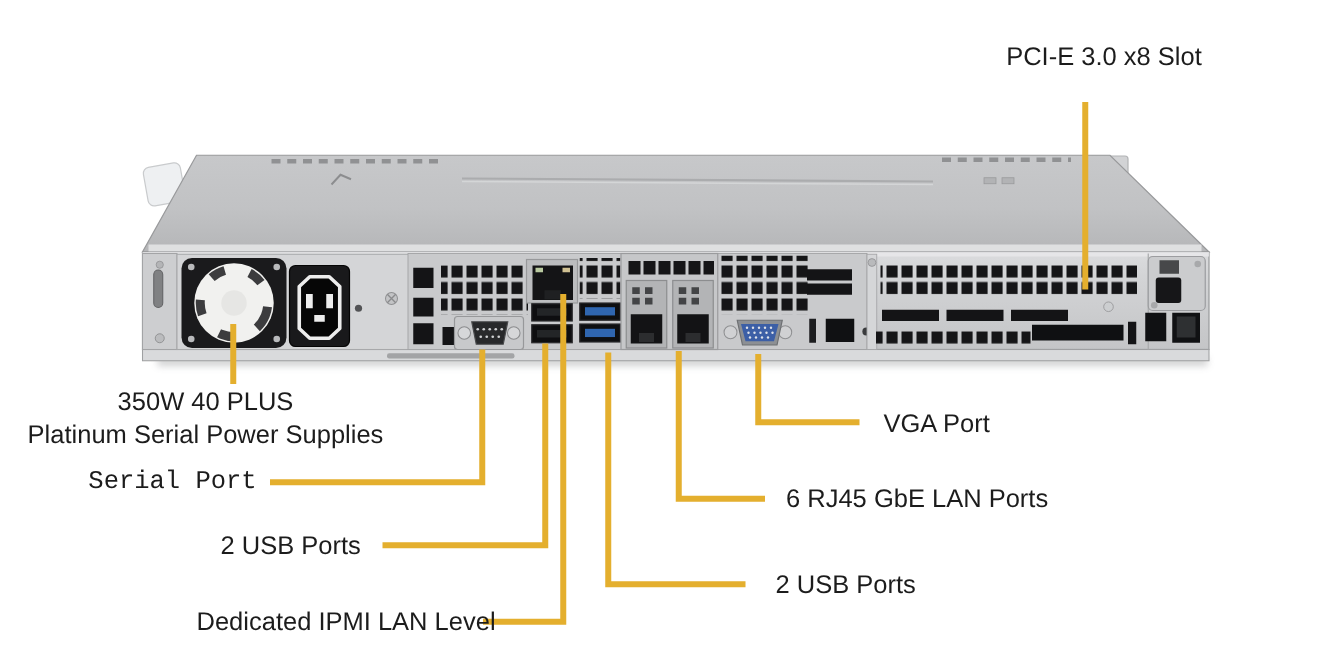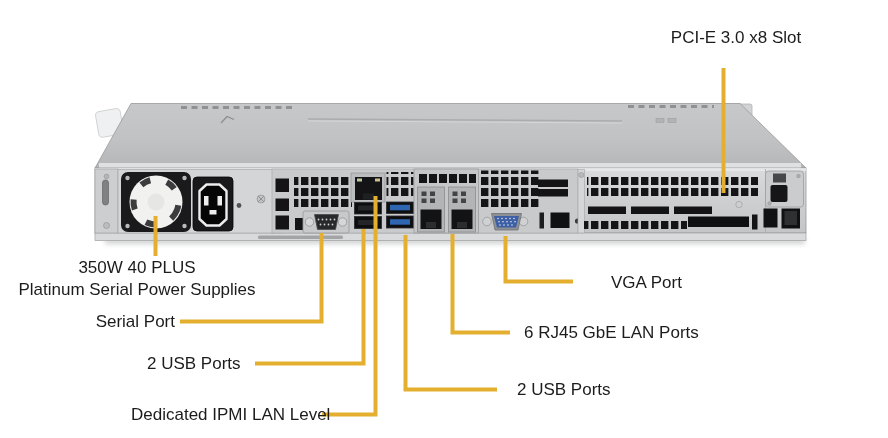--- a/index.html
+++ b/index.html
@@ -6,21 +6,21 @@
     --background:#ffffff; --leader-line:#e4af2e; --label-text:#1c1c1c;
     --usb3-blue:#2f66b0; --vga-blue:#3c5fa6; --chassis-silver:#c9cacc; --port-black:#141416;
   }
   html,body{margin:0;padding:0;background:var(--background);}
   #stage{position:relative;width:888px;height:438px;background:var(--background);
          font-family:"Liberation Sans", sans-serif;overflow:hidden;}
   #stage svg{position:absolute;left:0;top:0;}
   .callout{position:absolute;font-size:17px;line-height:18px;color:var(--label-text);
            white-space:nowrap;}
   .callout.center{text-align:center;white-space:normal;line-height:22px;}
-  .callout.right{text-align:right;}
+  .callout.right{text-align:center;font-family:Liberation Mono, monospace;}
   .leader{stroke:var(--leader-line);stroke-width:4;fill:none;stroke-linejoin:miter;stroke-linecap:butt;}
   .usb3-tongue{fill:var(--usb3-blue);}
   .vga-inner{fill:var(--vga-blue);}
   .pblack{fill:var(--port-black);}
 </style>
 </head>
 <body>
 
 <div id="stage">
 
@@ -261,19 +261,19 @@
     <span style="display:block">350W 40 PLUS</span>
     <span style="display:block">Platinum Serial Power Supplies</span>
   </div>
 
   <div class="callout right" style="left:55px;top:313px;width:120px;">Serial Port</div>
 
   <div class="callout" style="left:147px;top:355px;">2 USB Ports</div>
 
   <div class="callout" style="left:131px;top:406px;">Dedicated IPMI LAN Level</div>
 
-  <div class="callout" style="left:589px;top:274px;margin-left:22px;">VGA Port</div>
+  <div class="callout" style="left:589px;top:274px;">VGA Port</div>
 
   <div class="callout" style="left:524px;top:324px;">6 RJ45 GbE LAN Ports</div>
 
   <div class="callout" style="left:517px;top:381px;">2 USB Ports</div>
 
 </div>
 
 </body></html>

